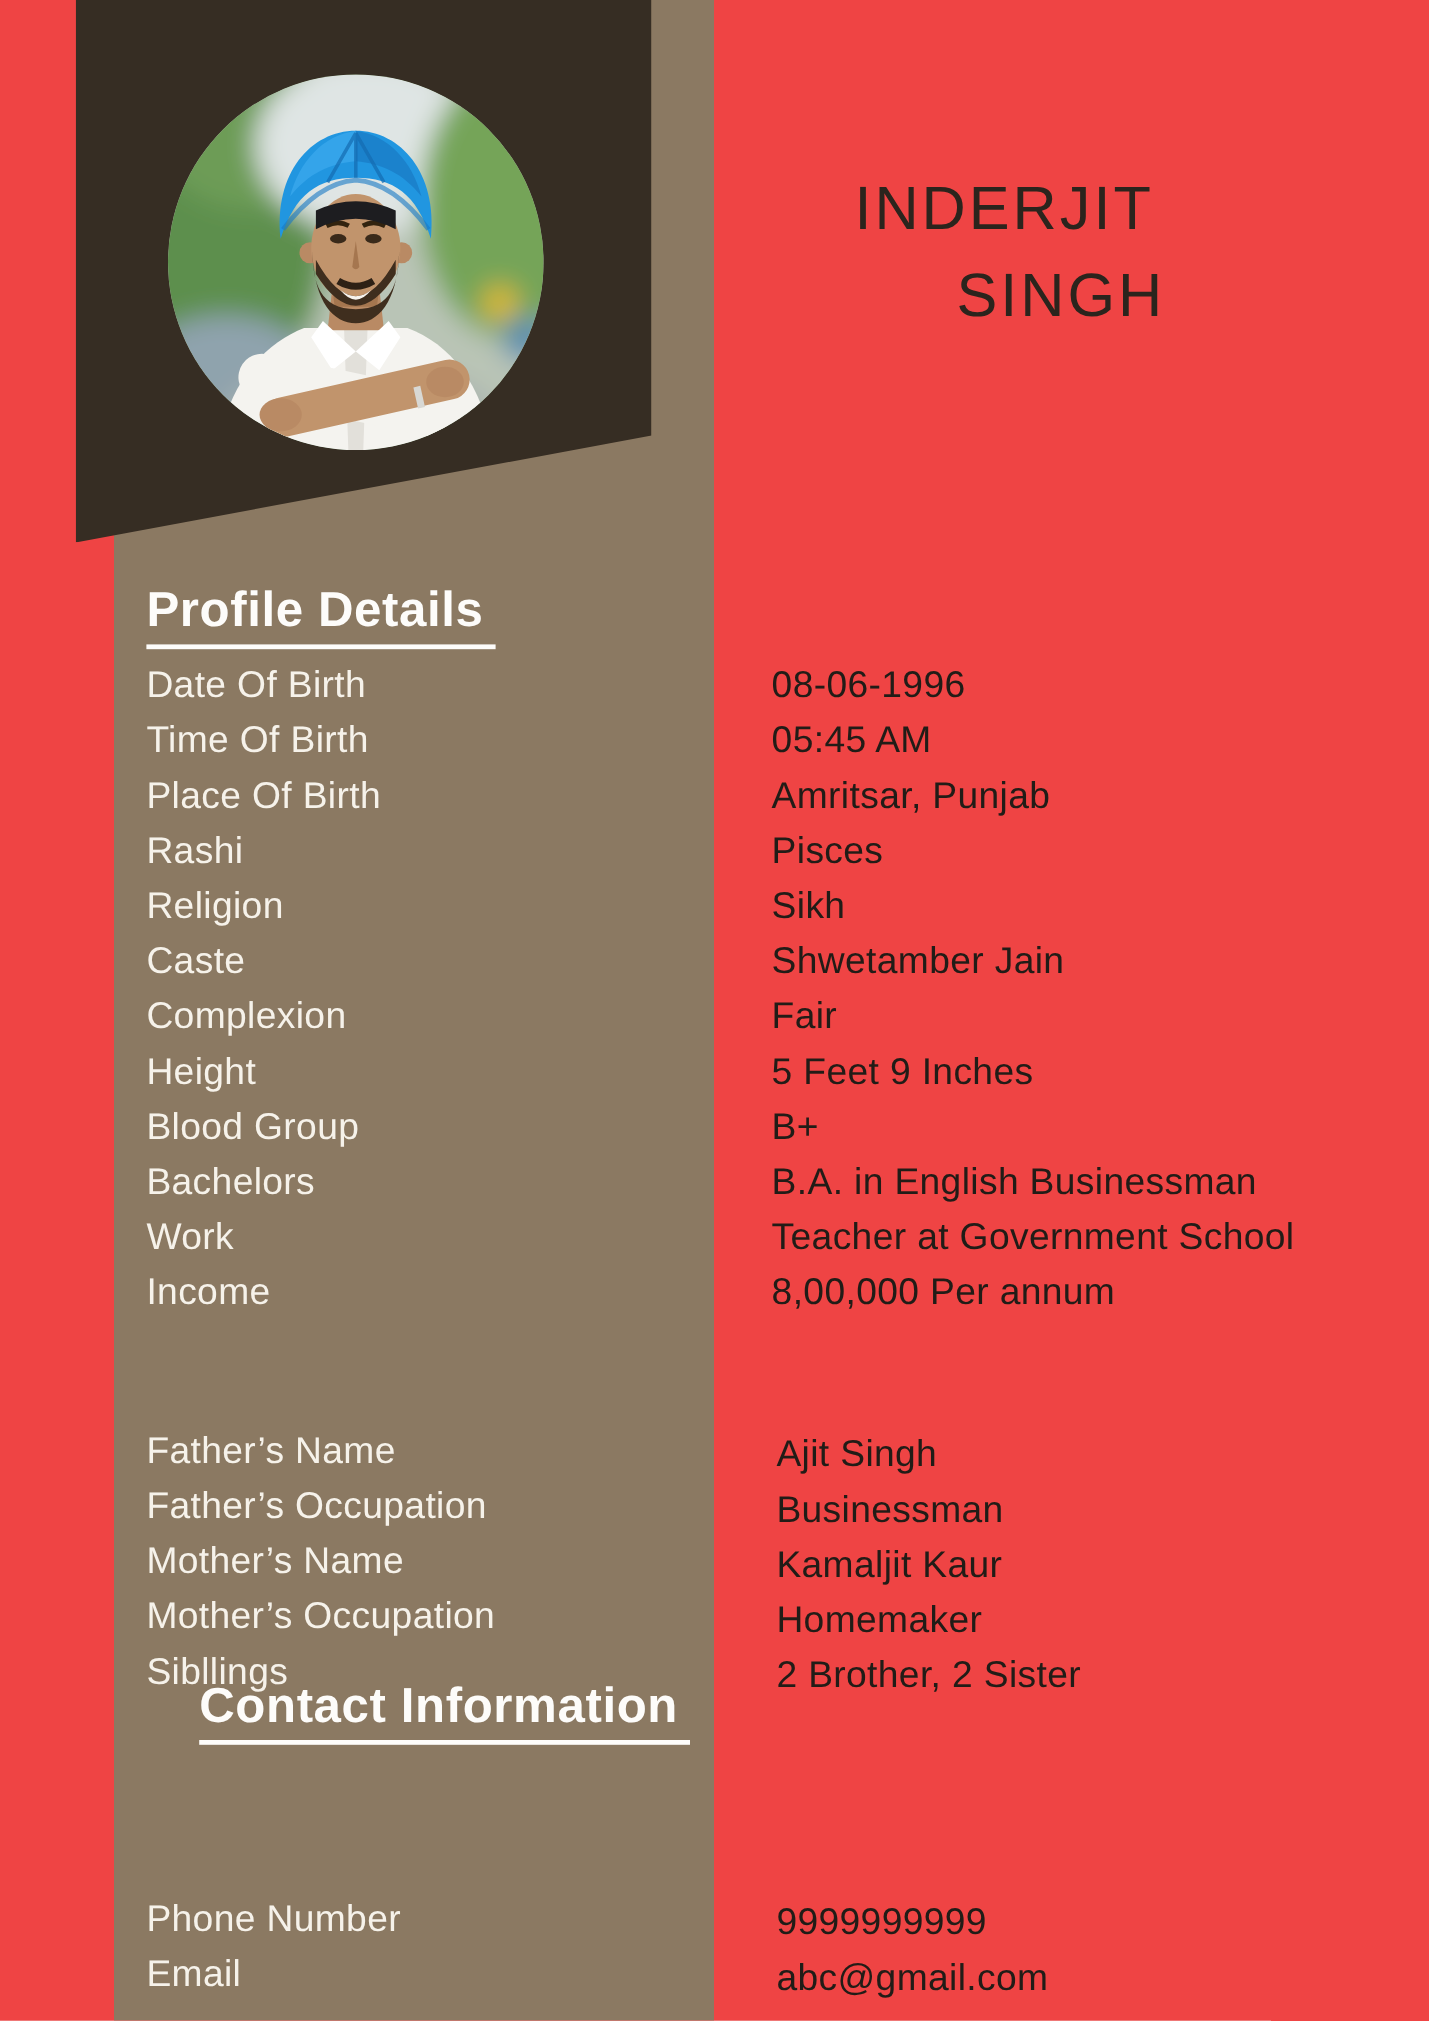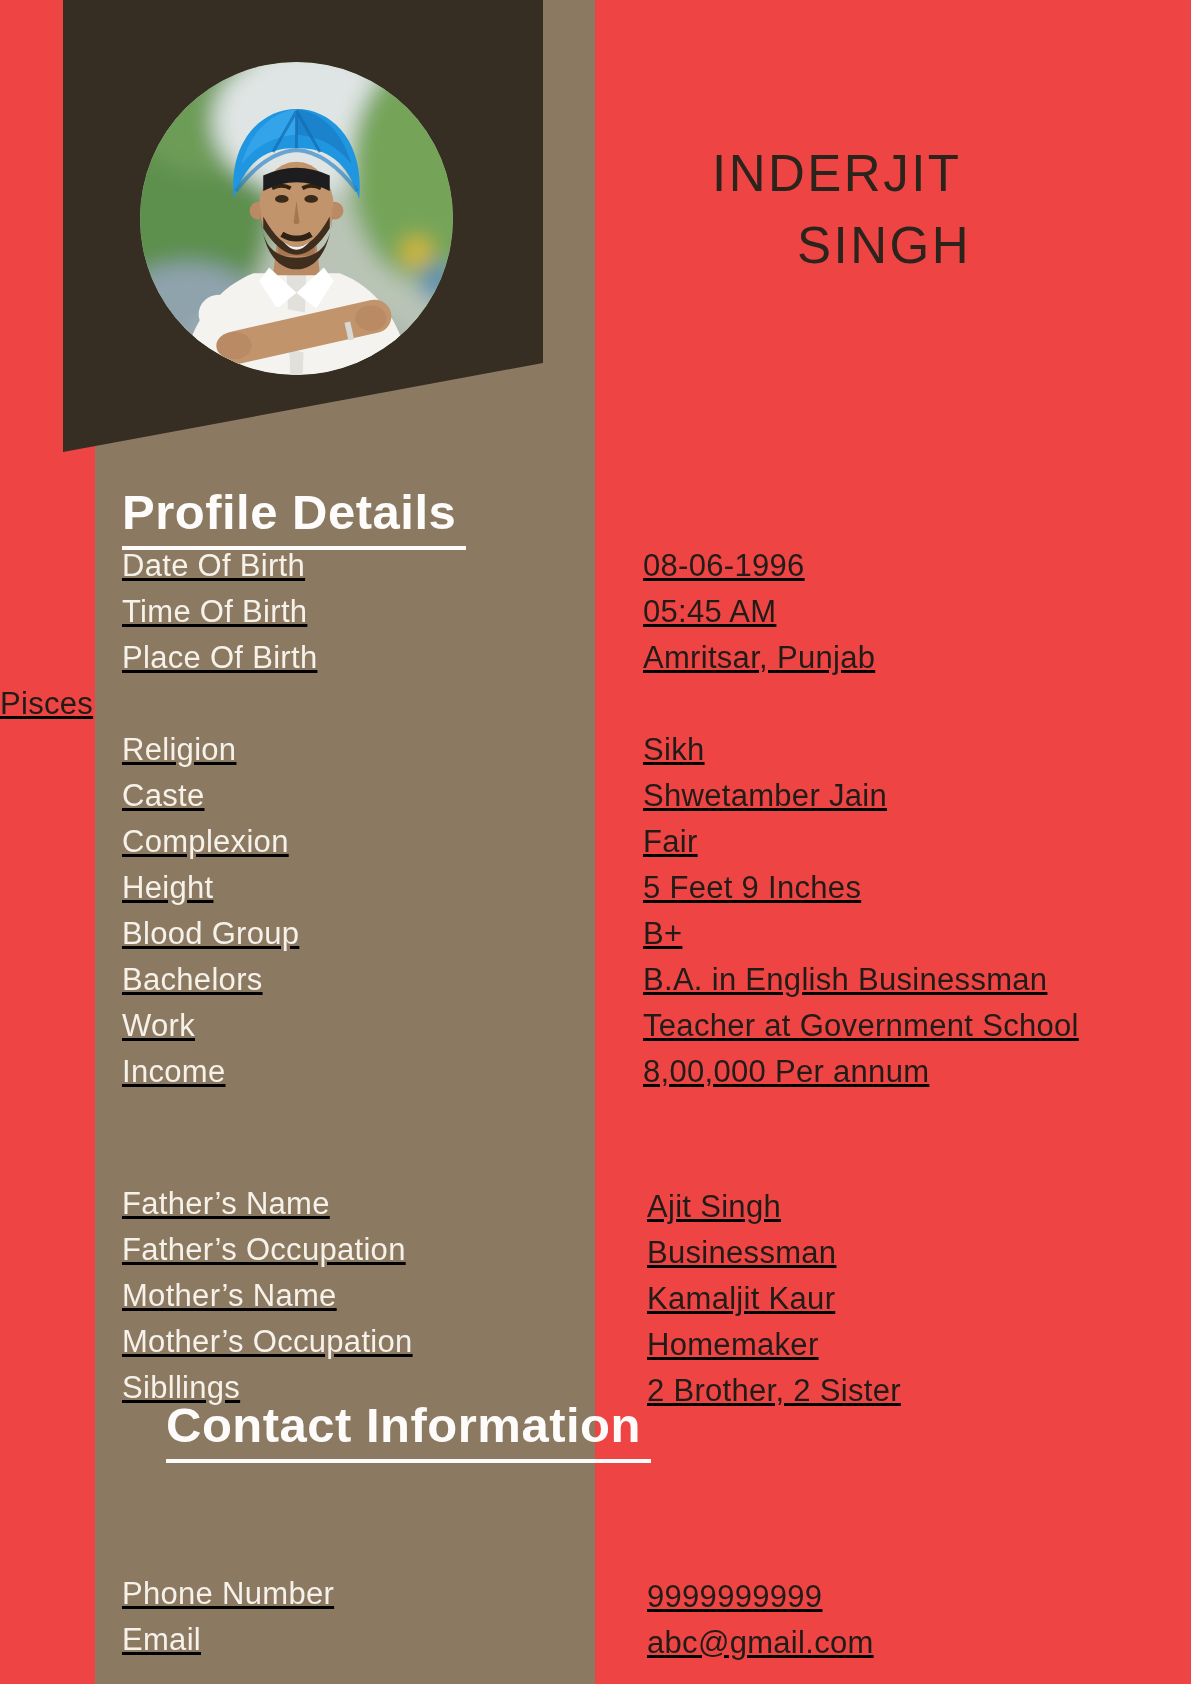--- a/index.html
+++ b/index.html
@@ -32,33 +32,33 @@
   
   .name-line{
     position:absolute;color:#2b241d;font-size:51px;line-height:1;
     letter-spacing:2.5px;font-weight:400;white-space:nowrap;
   }
   .name-first{left:712px;top:148px;}
   .name-last{left:797px;top:220px;}
   
   .section-heading{
     position:absolute;left:122px;display:inline-block;
-    color:#fdfcfa;font-size:49px;font-weight:bold;line-height:1.1;
+    color:#fdfcfa;font-size:41px;font-weight:bold;line-height:1.1;
     letter-spacing:0.5px;white-space:nowrap;
     padding:0 10px 6px 0;border-bottom:4px solid #fdfcfa;
   }
   .heading-profile{top:486px;}
   .heading-family{top:1120px;}
   .heading-contact{top:1399px;margin-left:44px;}
   
   .rows{position:absolute;left:0;width:1191px;}
   .rows-profile{top:548px;}
   .rows-family{top:1186px;}
   .rows-contact{top:1576px;}
-  .row{display:flex;height:46px;align-items:flex-start;text-decoration:underline;}
+  .row{display:flex;height:46px;align-items:center;}
   .cell-label{
     box-sizing:border-box;flex:0 0 643px;padding-left:122px;
     color:#f6f2ea;font-size:31px;letter-spacing:0.3px;white-space:nowrap;
   }
   .cell-value{
     flex:1;color:#211c17;font-size:31px;letter-spacing:0.3px;white-space:nowrap;
   }
   .rows-family .cell-value,
   .rows-contact .cell-value{position:relative;left:4px;top:3px;}
 </style>
@@ -152,20 +152,21 @@
     </div>
     <div class="row">
       <div class="cell-label">Time Of Birth</div>
       <div class="cell-value">05:45 AM</div>
     </div>
     <div class="row">
       <div class="cell-label">Place Of  Birth</div>
       <div class="cell-value">Amritsar, Punjab</div>
     </div>
     <div class="row">
+      <div class="cell-label">Rashi</div>
       <div class="cell-value">Pisces</div>
     </div>
     <div class="row">
       <div class="cell-label">Religion</div>
       <div class="cell-value">Sikh</div>
     </div>
     <div class="row">
       <div class="cell-label">Caste</div>
       <div class="cell-value">Shwetamber Jain</div>
     </div>

